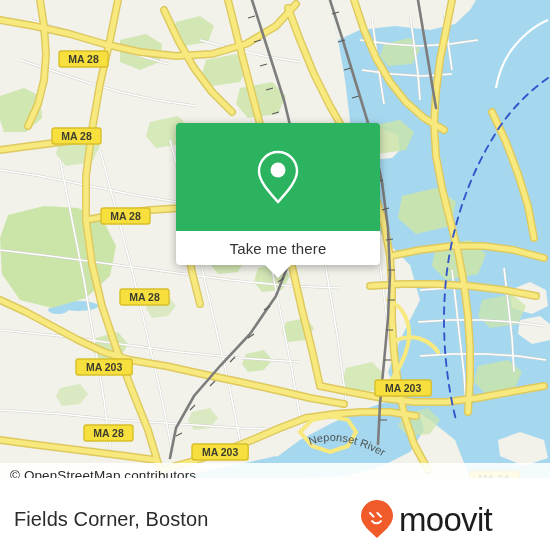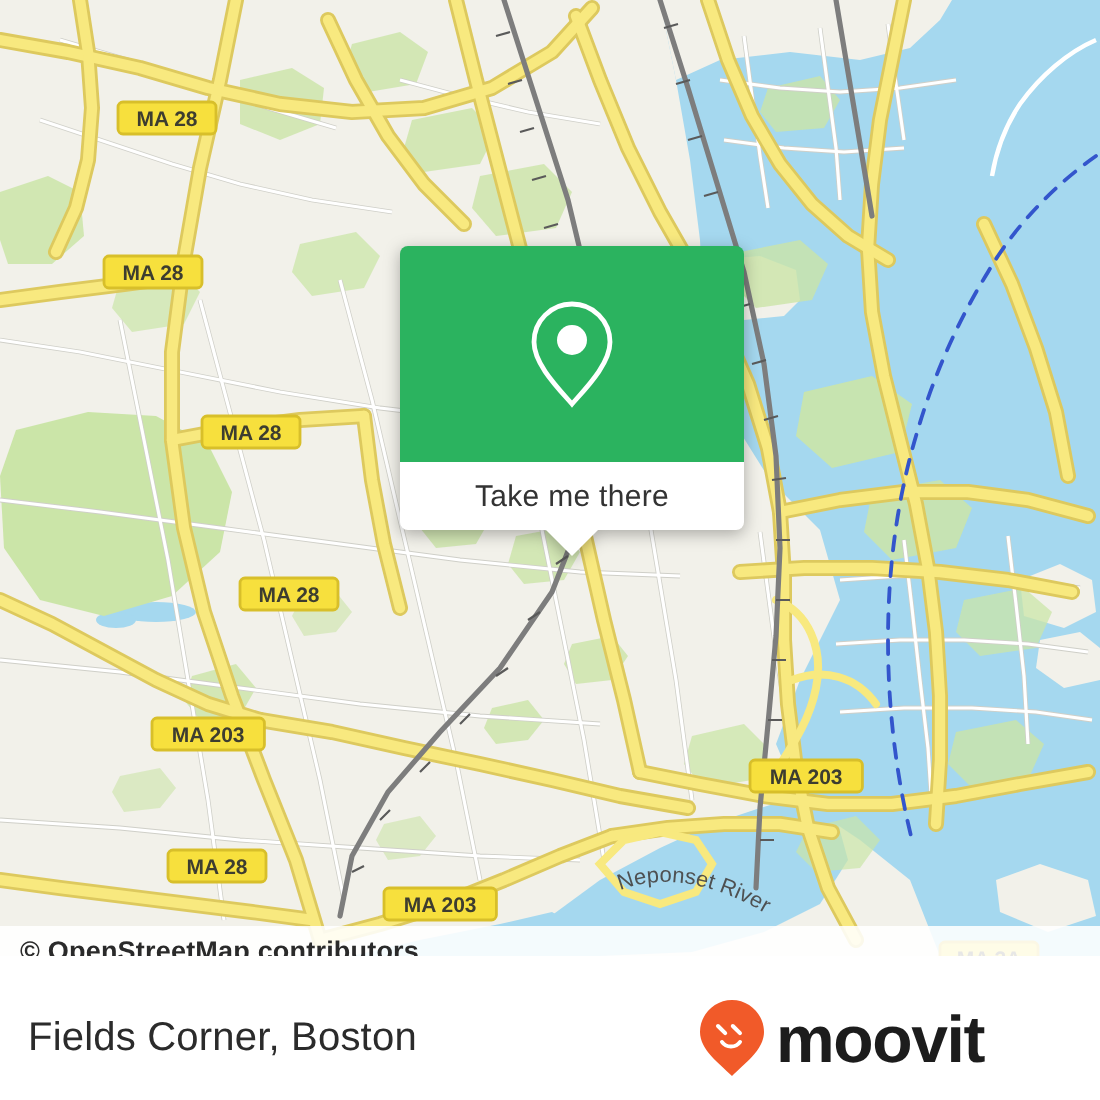--- a/index.html
+++ b/index.html
@@ -30,28 +30,27 @@
     position: absolute;
     left: 0; top: 463px;
     width: 550px; height: 25px;
     background: rgba(255,255,255,0.88);
     display: flex; align-items: center;
     padding-left: 10px;
     font-size: 13.5px;
     color: #2a2a2a;
     letter-spacing: 0.1px;
     z-index: 30;
-    font-weight: bold;
   }
 
   
   #popup-card {
     position: absolute;
-    left: 200px; top: 123px;
-    width: 172px;
+    left: 176px; top: 123px;
+    width: 204px;
     z-index: 25;
     filter: drop-shadow(0 2px 4px rgba(0,0,0,0.30));
   }
   #popup-green {
     height: 108px;
     background: #2bb35f;
     border-radius: 4px 4px 0 0;
     display: flex; align-items: center; justify-content: center;
   }
   #popup-white {
@@ -91,21 +90,21 @@
     color: #2b2b2b;
     letter-spacing: 0.1px;
   }
   #brand {
     display: flex; align-items: center; gap: 5px;
   }
   #brand-word {
     font-size: 33px;
     color: #1c1c1c;
     letter-spacing: -0.7px;
-    font-weight: 700;
+    font-weight: 400;
     line-height: 1;
   }
 
   
   .shield-text { font-family: "Liberation Sans", sans-serif; font-size: 10.5px; font-weight: bold; fill: #3d3d30; }
   .river-text  { font-family: "Liberation Sans", sans-serif; font-size: 11px; fill: #4a4a4a; }
 </style>
 </head>
 <body>
 

